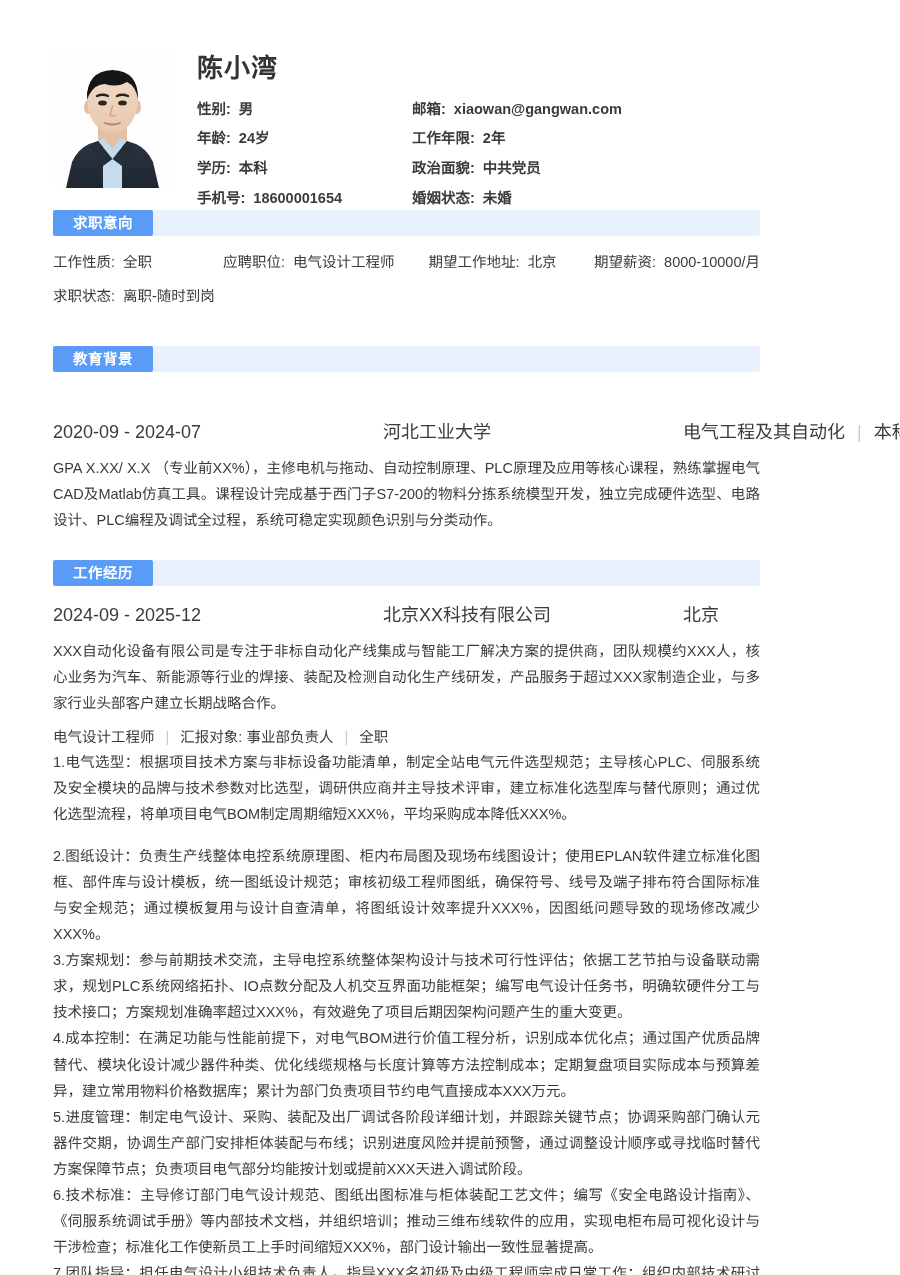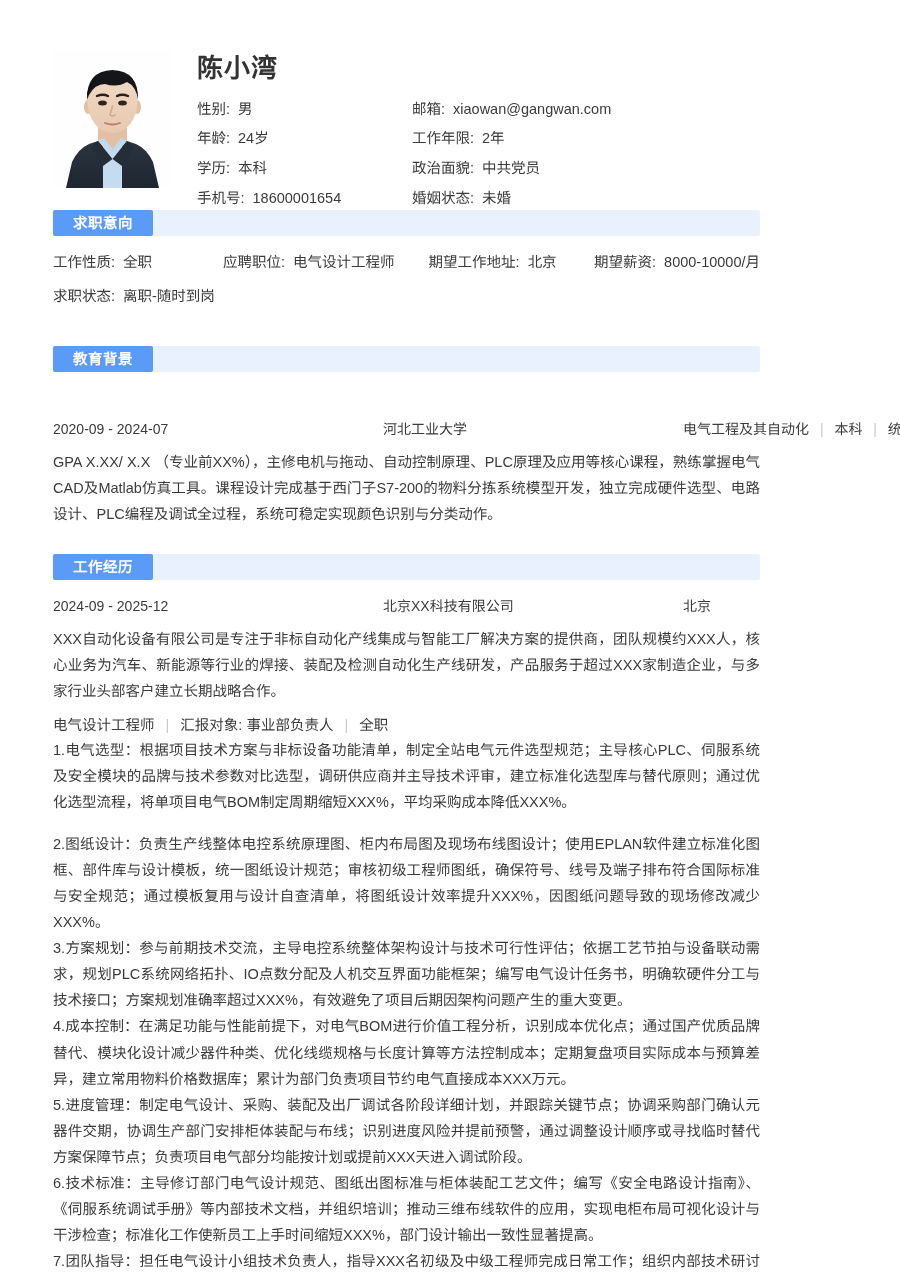--- a/index.html
+++ b/index.html
@@ -58,20 +58,21 @@
     line-height: 1.25;
     margin: 0 0 14px 0;
   }
   .info-grid {
     display: grid;
     grid-template-columns: 215px 1fr;
     row-gap: 8px;
     column-gap: 0;
     font-size: 14.5px;
     color: #3b3b3b;
+    font-weight: bold;
   }
   .info-item {
     display: flex;
     align-items: baseline;
     line-height: 1.5;
     white-space: nowrap;
   }
   .info-label { color: #3b3b3b; }
   .info-value { margin-left: 8px; color: #3b3b3b; }
 
@@ -120,21 +121,21 @@
   .intent-cell .val { margin-left: 8px; color: #3b3b3b; }
   .c1 { width: 190px; }
   .c2 { width: 230px; }
   .c3 { width: 185px; }
   .c4 { width: auto; }
 
   
   .entry-row {
     display: flex;
     align-items: baseline;
-    font-size: 14px;
+    font-size: 18px;
     color: #3b3b3b;
     line-height: 1.5;
   }
   .entry-date { width: 330px; flex: 0 0 330px; }
   .entry-org  { flex: 1 1 auto; text-align: left; }
   .entry-right { flex: 0 0 auto; text-align: right; white-space: nowrap; }
 
   .edu-org { width: 300px; flex: 0 0 300px; text-align: left; margin-top: 31px; }
   .work-org { width: 300px; flex: 0 0 300px; text-align: left; }
 

